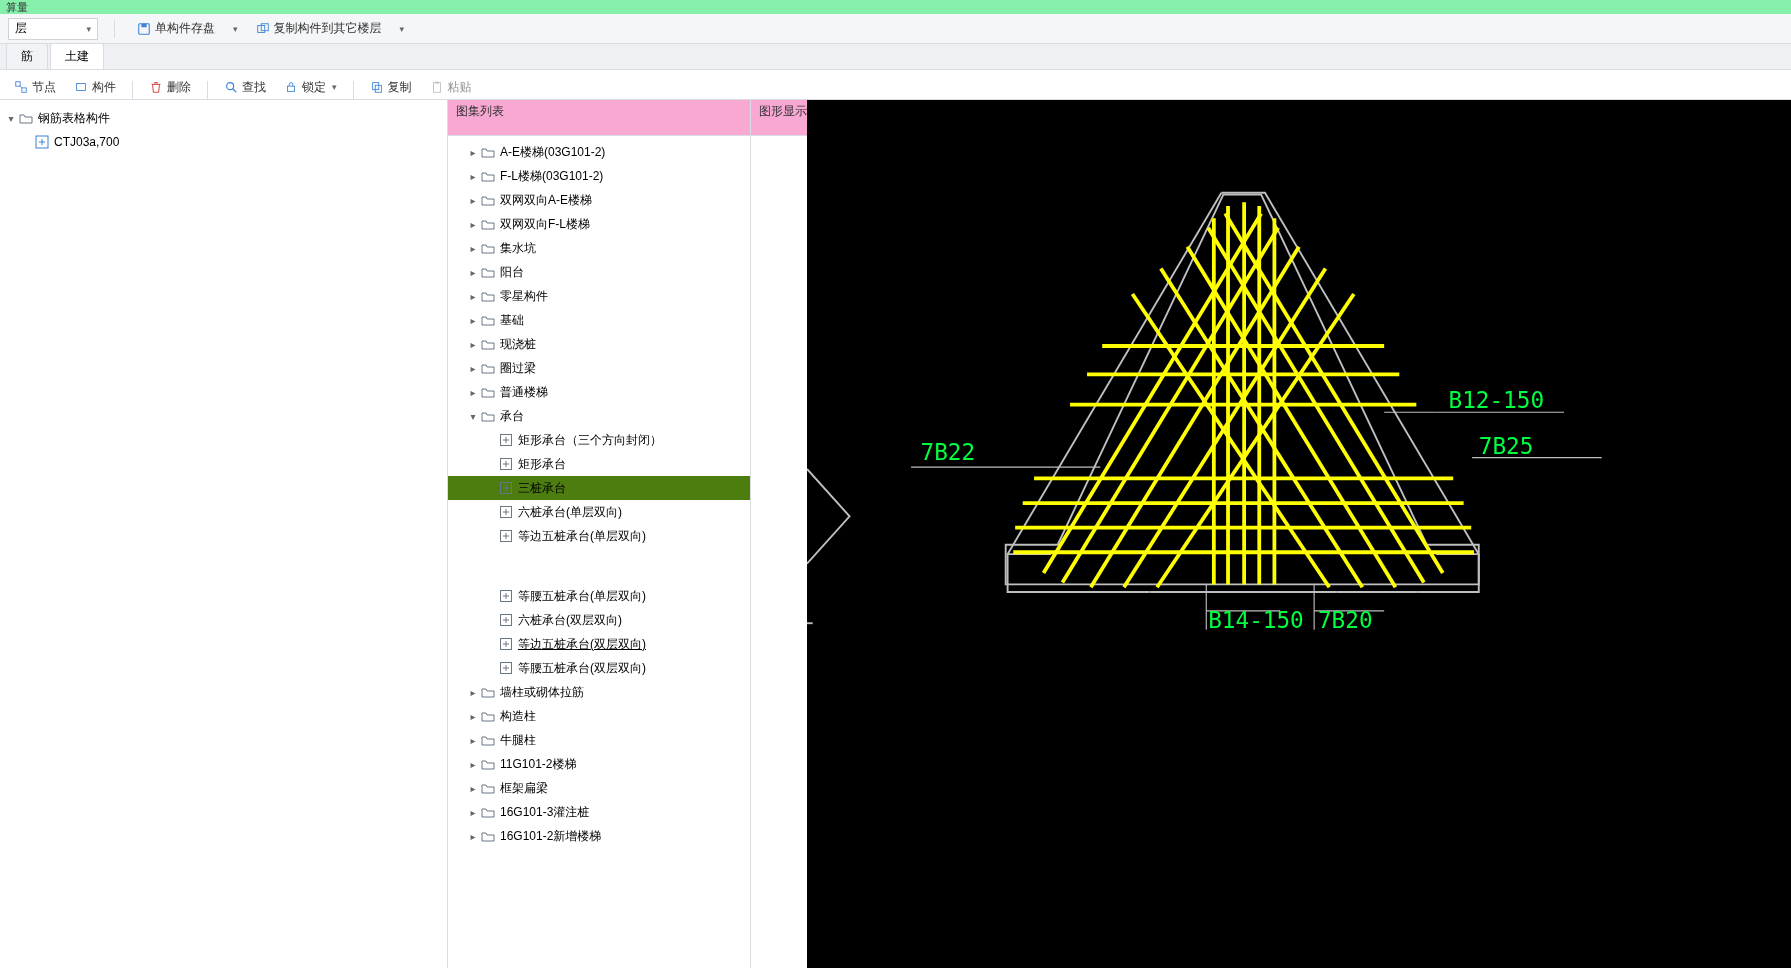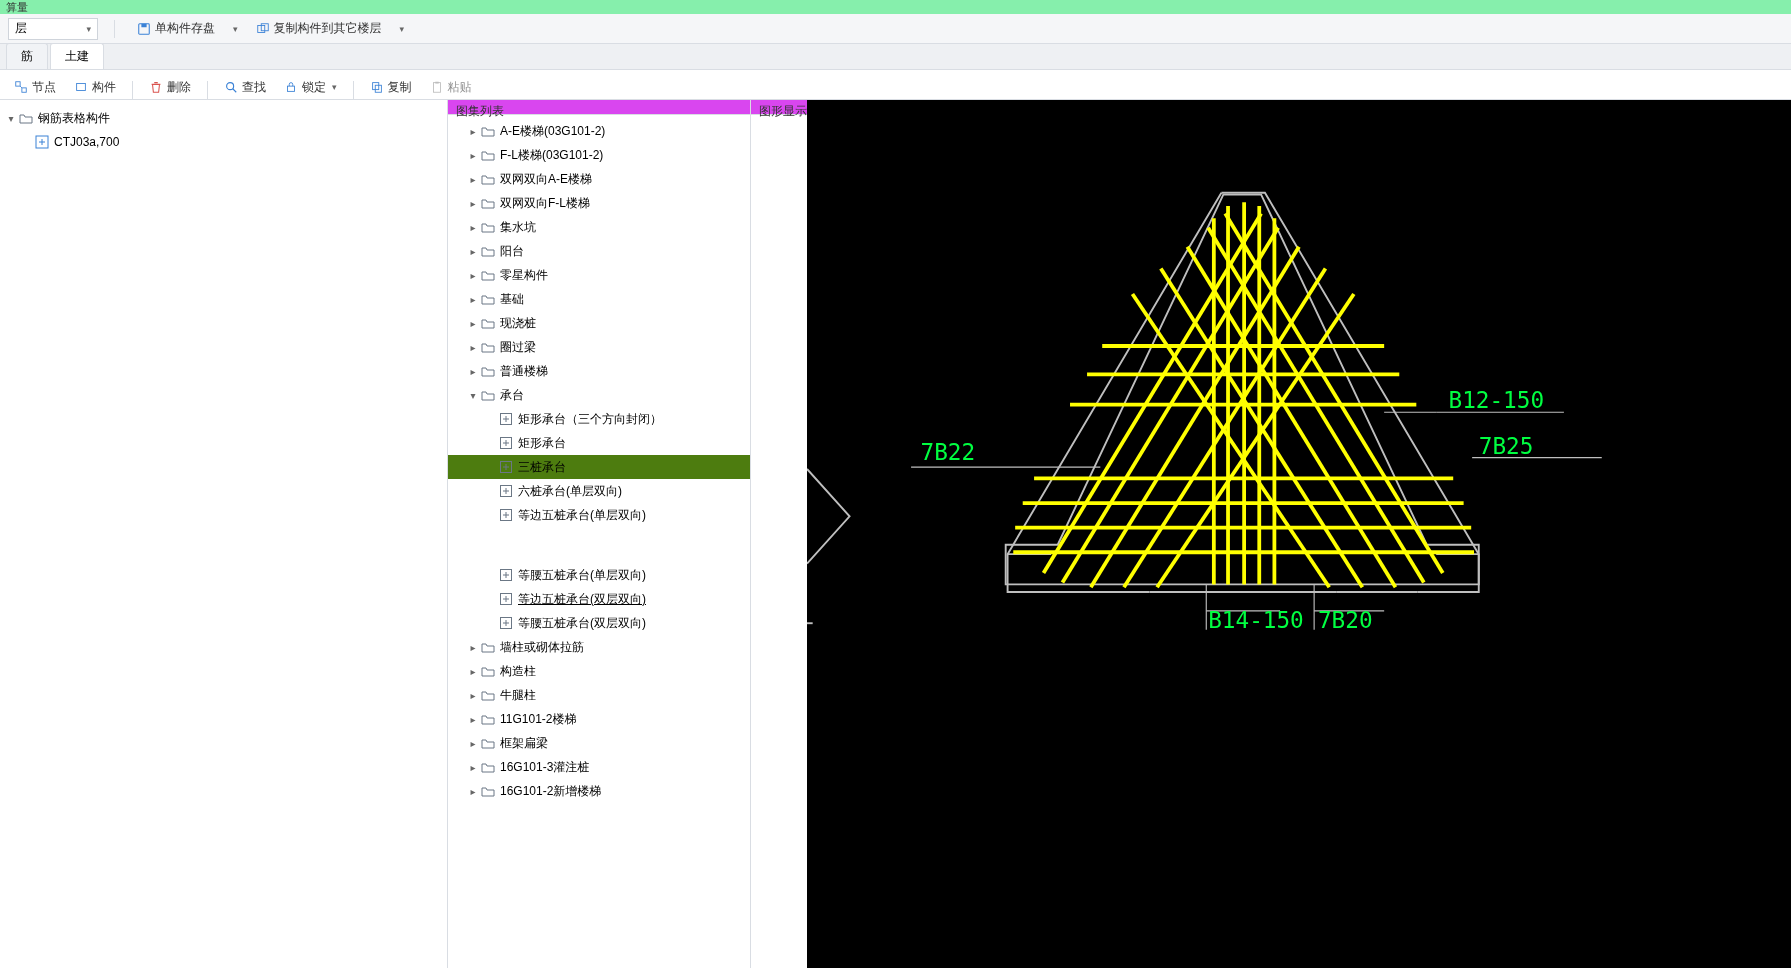--- a/index.html
+++ b/index.html
@@ -12,21 +12,21 @@
   .tb-icon { width: 14px; height: 14px; display: inline-block; }
   .tab-row { height: 26px; background: #eef0f3; border-bottom: 1px solid #d9dde3; display: flex; align-items: flex-end; padding-left: 6px; }
   .tab { padding: 4px 14px; border: 1px solid #d9dde3; border-bottom: none; background: #f1f3f6; margin-right: 2px; border-radius: 3px 3px 0 0; cursor: pointer; }
   .tab.active { background: #fff; }
   .action-row { height: 30px; background: #fff; border-bottom: 1px solid #d9dde3; display: flex; align-items: flex-end; padding: 0 8px; gap: 6px; }
   .sep { width: 1px; height: 18px; background: #d9dde3; margin: 0 4px; }
   .main { flex: 1; display: flex; min-height: 0; }
   .left-pane { width: 448px; background: #fff; border-right: 1px solid #d9dde3; overflow: auto; padding-top: 2px; }
   .mid-pane { width: 303px; background: #fff; border-right: 1px solid #d9dde3; display: flex; flex-direction: column; }
   .right-pane { flex: 1; background: #fff; display: flex; position: relative; }
-  .pane-header { height: 15px; background: #d946ef; border-bottom: 1px solid #d9dde3; padding-left: 8px; line-height: 22px; color: #333; font-weight: 500; }
+  .pane-header { height: 36px; background: #f9a8d4; border-bottom: 1px solid #d9dde3; padding-left: 8px; line-height: 22px; color: #333; font-weight: 500; }
   .coord { position: absolute; top: 17px; right: 8px; font-size: 16px; color: #333; }
   .tree { padding: 4px 0; user-select: none; }
   .tree-row { display: flex; align-items: center; height: 24px; padding-right: 6px; cursor: pointer; white-space: nowrap; }
   .tree-row.sel { background: #4d7c0f; }
   .tw { display: inline-block; }
   .twist { width: 14px; text-align: center; color: #666; font-size: 10px; cursor: pointer; }
   .ic { width: 16px; height: 16px; margin-right: 4px; display: inline-flex; align-items: center; justify-content: center; }
   .viewport { flex: 1; background: #000; position: relative; overflow: hidden; }
   svg.draw { position: absolute; inset: 0; }
   .lbl { font-family: monospace; font-size: 24px; fill: #00ff41; }
@@ -323,20 +323,31 @@
             <span class="tw" style="width: 14px;"></span>
             <span class="ic">
               <svg width="16" height="16">
                 <rect x="2.5" y="2.5" width="11" height="11" class="leaf-icon"></rect>
                 <line x1="5" y1="8" x2="11" y2="8" class="leaf-plus"></line>
                 <line x1="8" y1="5" x2="8" y2="11" class="leaf-plus"></line>
               </svg>
             </span>
             <span>等腰五桩承台(单层双向)</span>
           </div>
+          <div class="tree-row" style="padding-left: 36px;">
+            <span class="tw" style="width: 14px;"></span>
+            <span class="ic">
+              <svg width="16" height="16">
+                <rect x="2.5" y="2.5" width="11" height="11" class="leaf-icon"></rect>
+                <line x1="5" y1="8" x2="11" y2="8" class="leaf-plus"></line>
+                <line x1="8" y1="5" x2="8" y2="11" class="leaf-plus"></line>
+              </svg>
+            </span>
+            <span>六桩承台(双层双向)</span>
+          </div>
           <div class="tree-row" style="padding-left: 36px; text-decoration: underline;">
             <span class="tw" style="width: 14px;"></span>
             <span class="ic">
               <svg width="16" height="16">
                 <rect x="2.5" y="2.5" width="11" height="11" class="leaf-icon"></rect>
                 <line x1="5" y1="8" x2="11" y2="8" class="leaf-plus"></line>
                 <line x1="8" y1="5" x2="8" y2="11" class="leaf-plus"></line>
               </svg>
             </span>
             <span>等边五桩承台(双层双向)</span>

